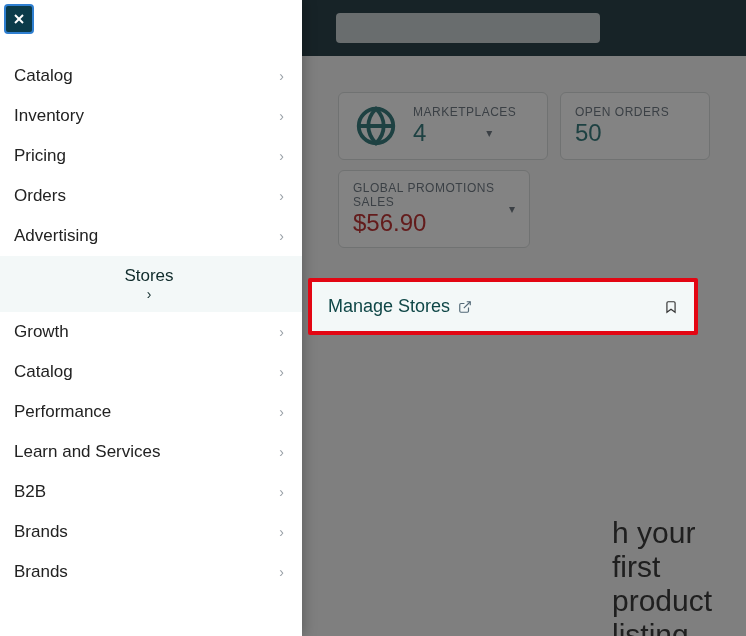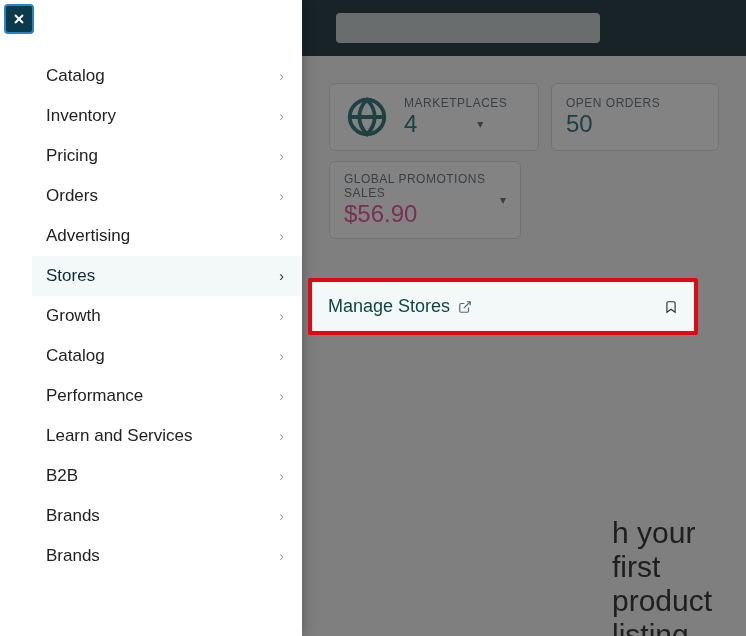--- a/index.html
+++ b/index.html
@@ -1,42 +1,42 @@
 <!DOCTYPE html>
 <html><head>
   <meta charset="utf-8">
   <style>
     * { margin: 0; padding: 0; box-sizing: border-box; font-family: -apple-system, BlinkMacSystemFont, "Segoe UI", Arial, sans-serif; }
     body { width: 746px; height: 636px; overflow: hidden; position: relative; background: #f5f5f5; }
     .topbar { height: 56px; background: #102a33; display: flex; align-items: center; padding: 0 16px; }
     .search-box { margin-left: 320px; width: 264px; height: 30px; background: #c5ced0; border-radius: 4px; }
-    .main-bg { position: absolute; top: 56px; left: 302px; right: 0; bottom: 0; padding: 3px; }
+    .main-bg { position: absolute; top: 56px; left: 302px; right: 0; bottom: 0; padding: 12px; }
     .cards { display: flex; gap: 12px; padding: 24px 24px 10px 24px; flex-wrap: wrap; }
     .card { background: #fff; border: 1px solid #d5d9d9; border-radius: 6px; padding: 10px 14px; display: flex; align-items: center; gap: 14px; }
     .card-label { font-size: 12px; color: #5f6b76; letter-spacing: 0.5px; }
     .card-value { font-size: 24px; color: #1f6e70; font-weight: 400; }
     .card-body { flex: 1; }
     .chev-down { color: #5f6b76; font-size: 12px; cursor: pointer; }
     .globe-icon { width: 46px; height: 46px; color: #1f6e70; }
     .promo-card { background: #fff; border: 1px solid #d5d9d9; border-radius: 6px; padding: 10px 14px; margin: 0 24px 24px 24px; width: 192px; display: flex; align-items: center; }
     .promo-body { flex: 1; }
-    .promo-value { font-size: 24px; color: #ec4899; }
+    .promo-value { font-size: 24px; color: #b91c1c; }
     .flyout-item { background: #f3f8f8; padding: 14px 16px; display: flex; align-items: center; gap: 24px; }
     .flyout-label { color: #0f4747; font-size: 18px; flex: 1; display: flex; align-items: center; gap: 8px; }
     .ext-icon { width: 14px; height: 14px; color: #546a78; }
     .bm-icon { width: 14px; height: 14px; color: #333; }
     .text-section { position: absolute; top: 460px; left: 310px; right: 0; }
     .hero-title { font-size: 30px; color: #222; margin-bottom: 20px; }
     .dim-overlay { position: absolute; top: 0; left: 302px; right: 0; bottom: 0; background: rgba(30,30,30,0.55); pointer-events: none; }
     .sidebar { position: absolute; top: 0; left: 0; width: 302px; bottom: 0; background: #fff; box-shadow: 2px 0 12px rgba(0,0,0,0.25); z-index: 10; }
     .close-btn { position: absolute; top: 4px; left: 4px; width: 30px; height: 30px; background: #0b3b4a; border: 2px solid #2f7fd1; border-radius: 4px; display: flex; align-items: center; justify-content: center; cursor: pointer; }
     .close-btn svg { width: 16px; height: 16px; color: #fff; }
-    .nav-list { margin-top: 56px; margin-left: 32px; }
+    .nav-list { margin-top: 56px; }
     .nav-item { display: flex; align-items: center; justify-content: space-between; padding: 10px 18px 10px 14px; font-size: 17px; color: #222; cursor: pointer; }
-    .nav-item.selected { background: #f3f8f8; color: #0f2b2b; font-weight: 500; }
+    .nav-item.selected { background: #f3f8f8; color: #0f2b2b; font-weight: 500; flex-direction: column; }
     .nav-item.selected .chev-right { color: #0f2b2b; }
     .chev-right { color: #9aa1a8; font-size: 14px; }
     .flyout-raised { position: absolute; top: 278px; left: 308px; width: 390px; z-index: 20; border: 4px solid #e30613; border-radius: 2px; }
   </style>
 </head>
 <body>
 
 <div class="topbar">
   <div class="search-box"></div>
 </div>

